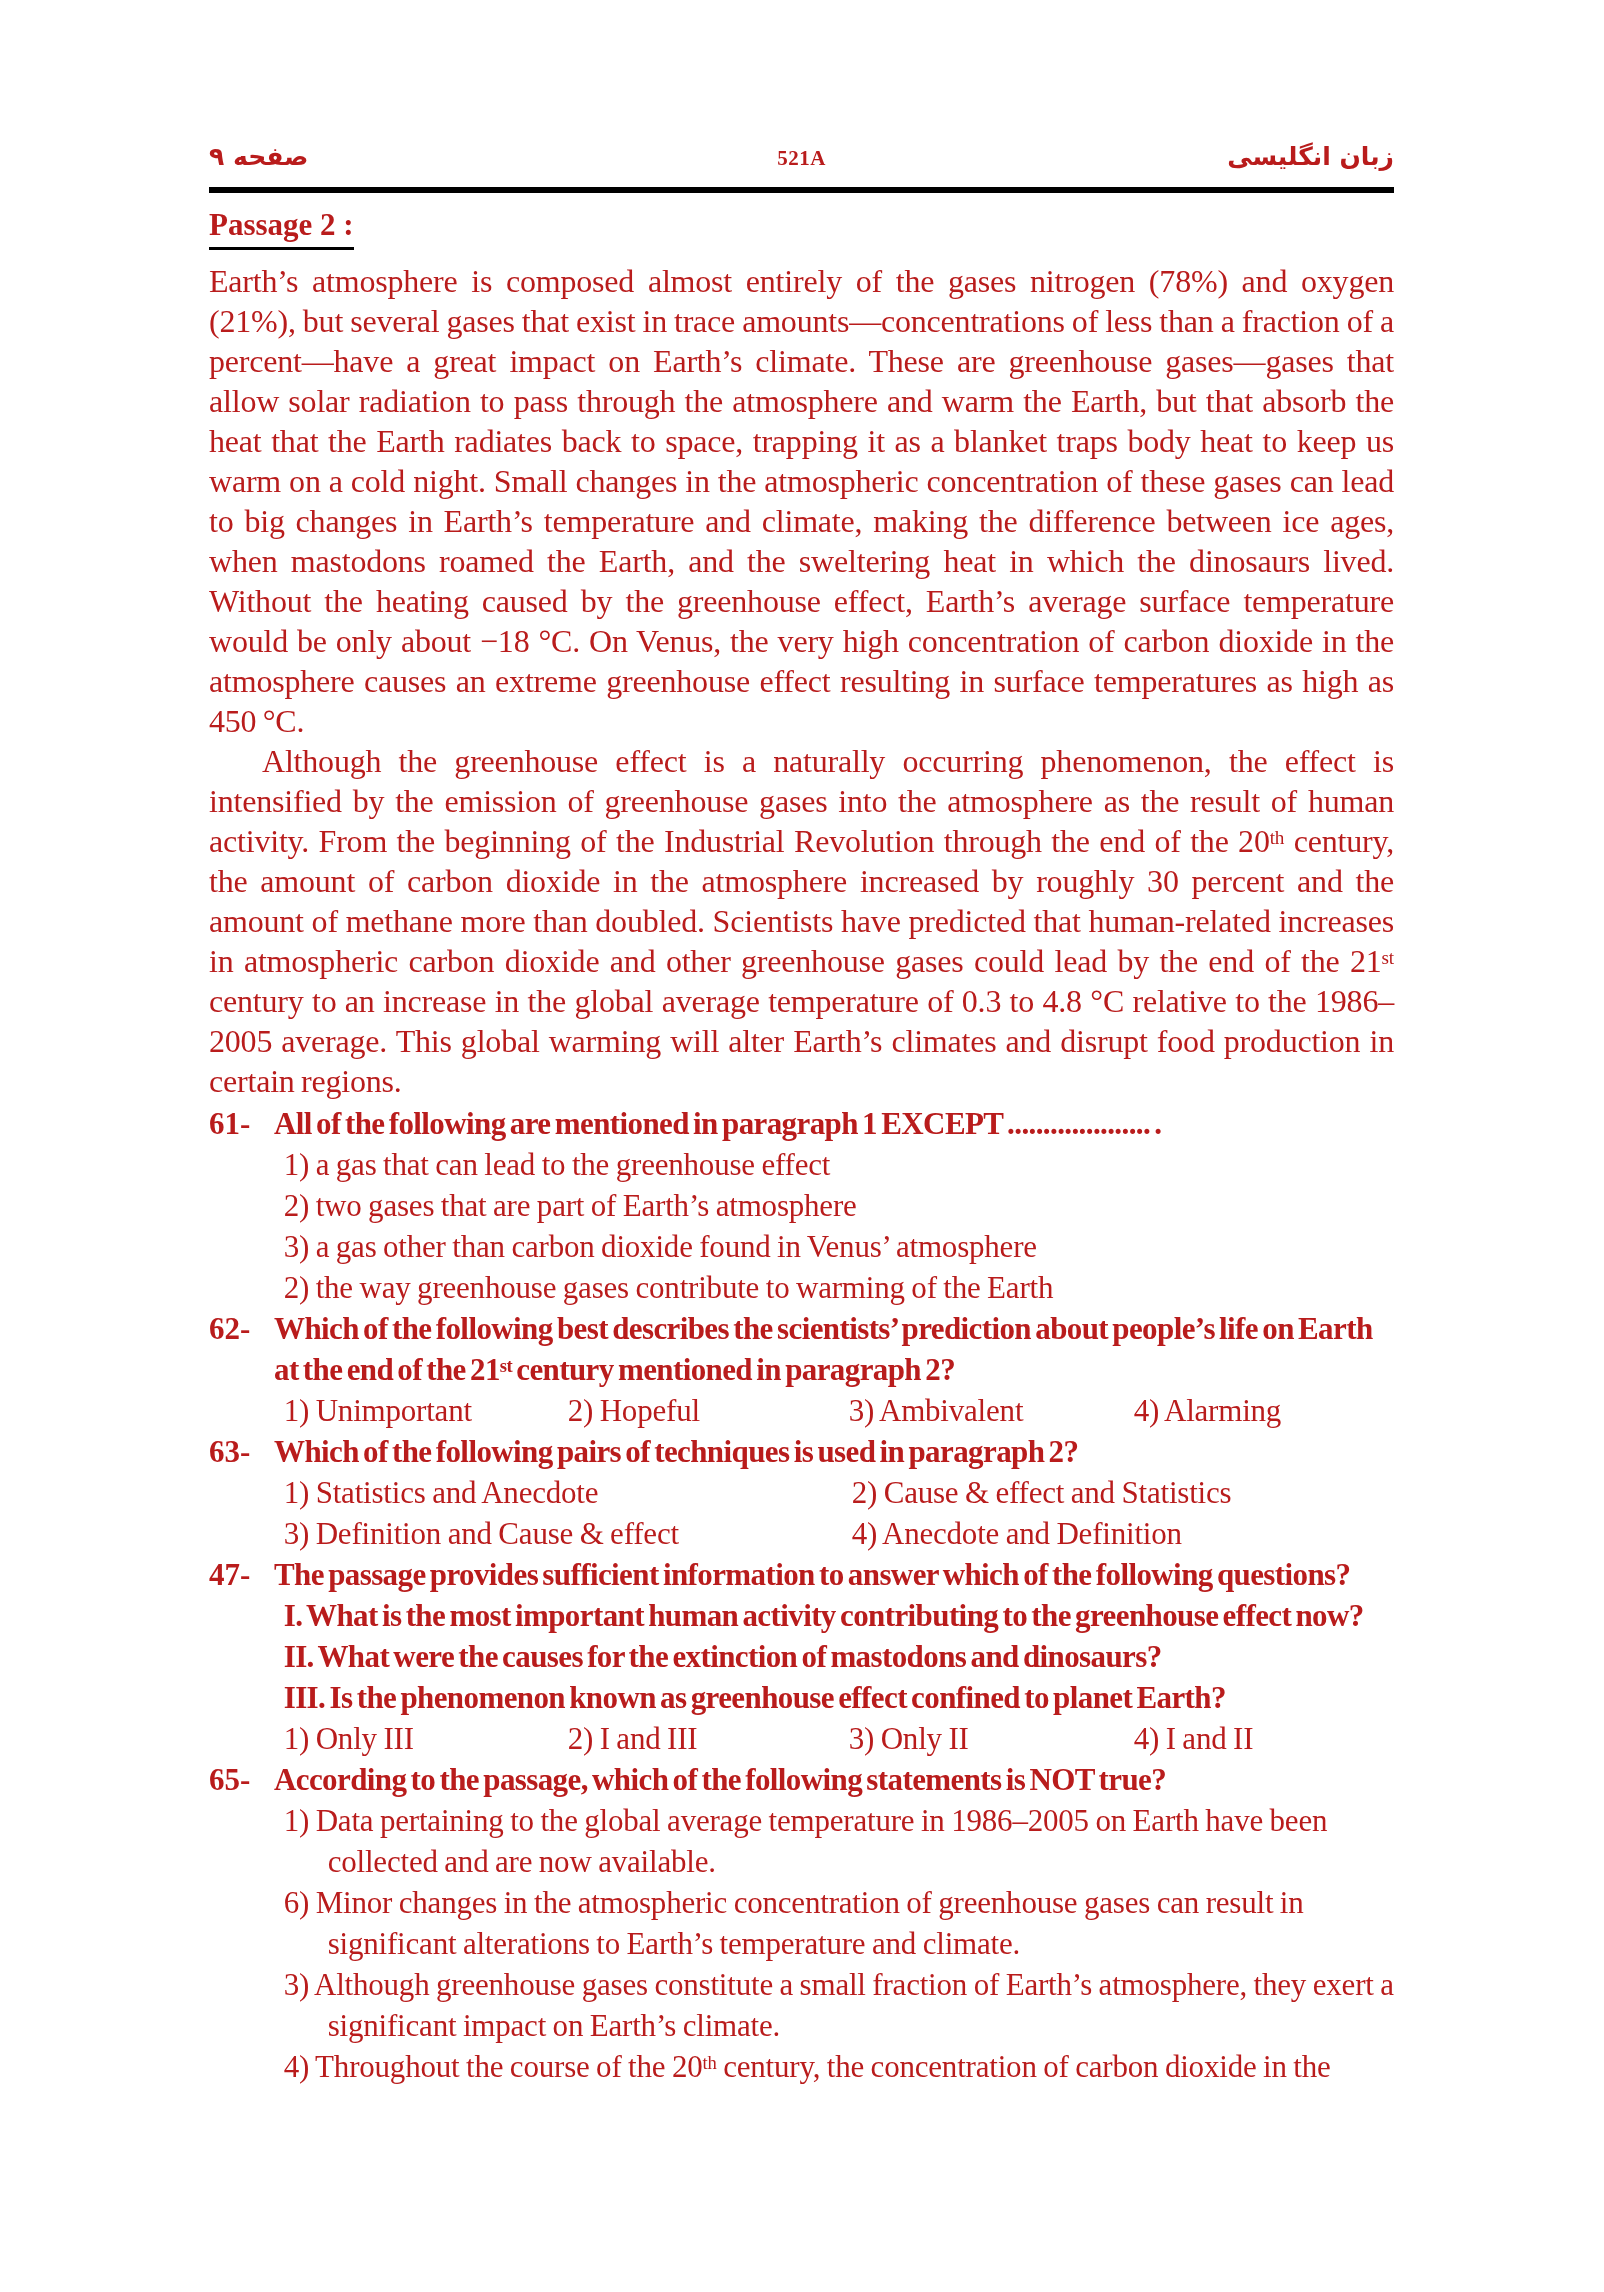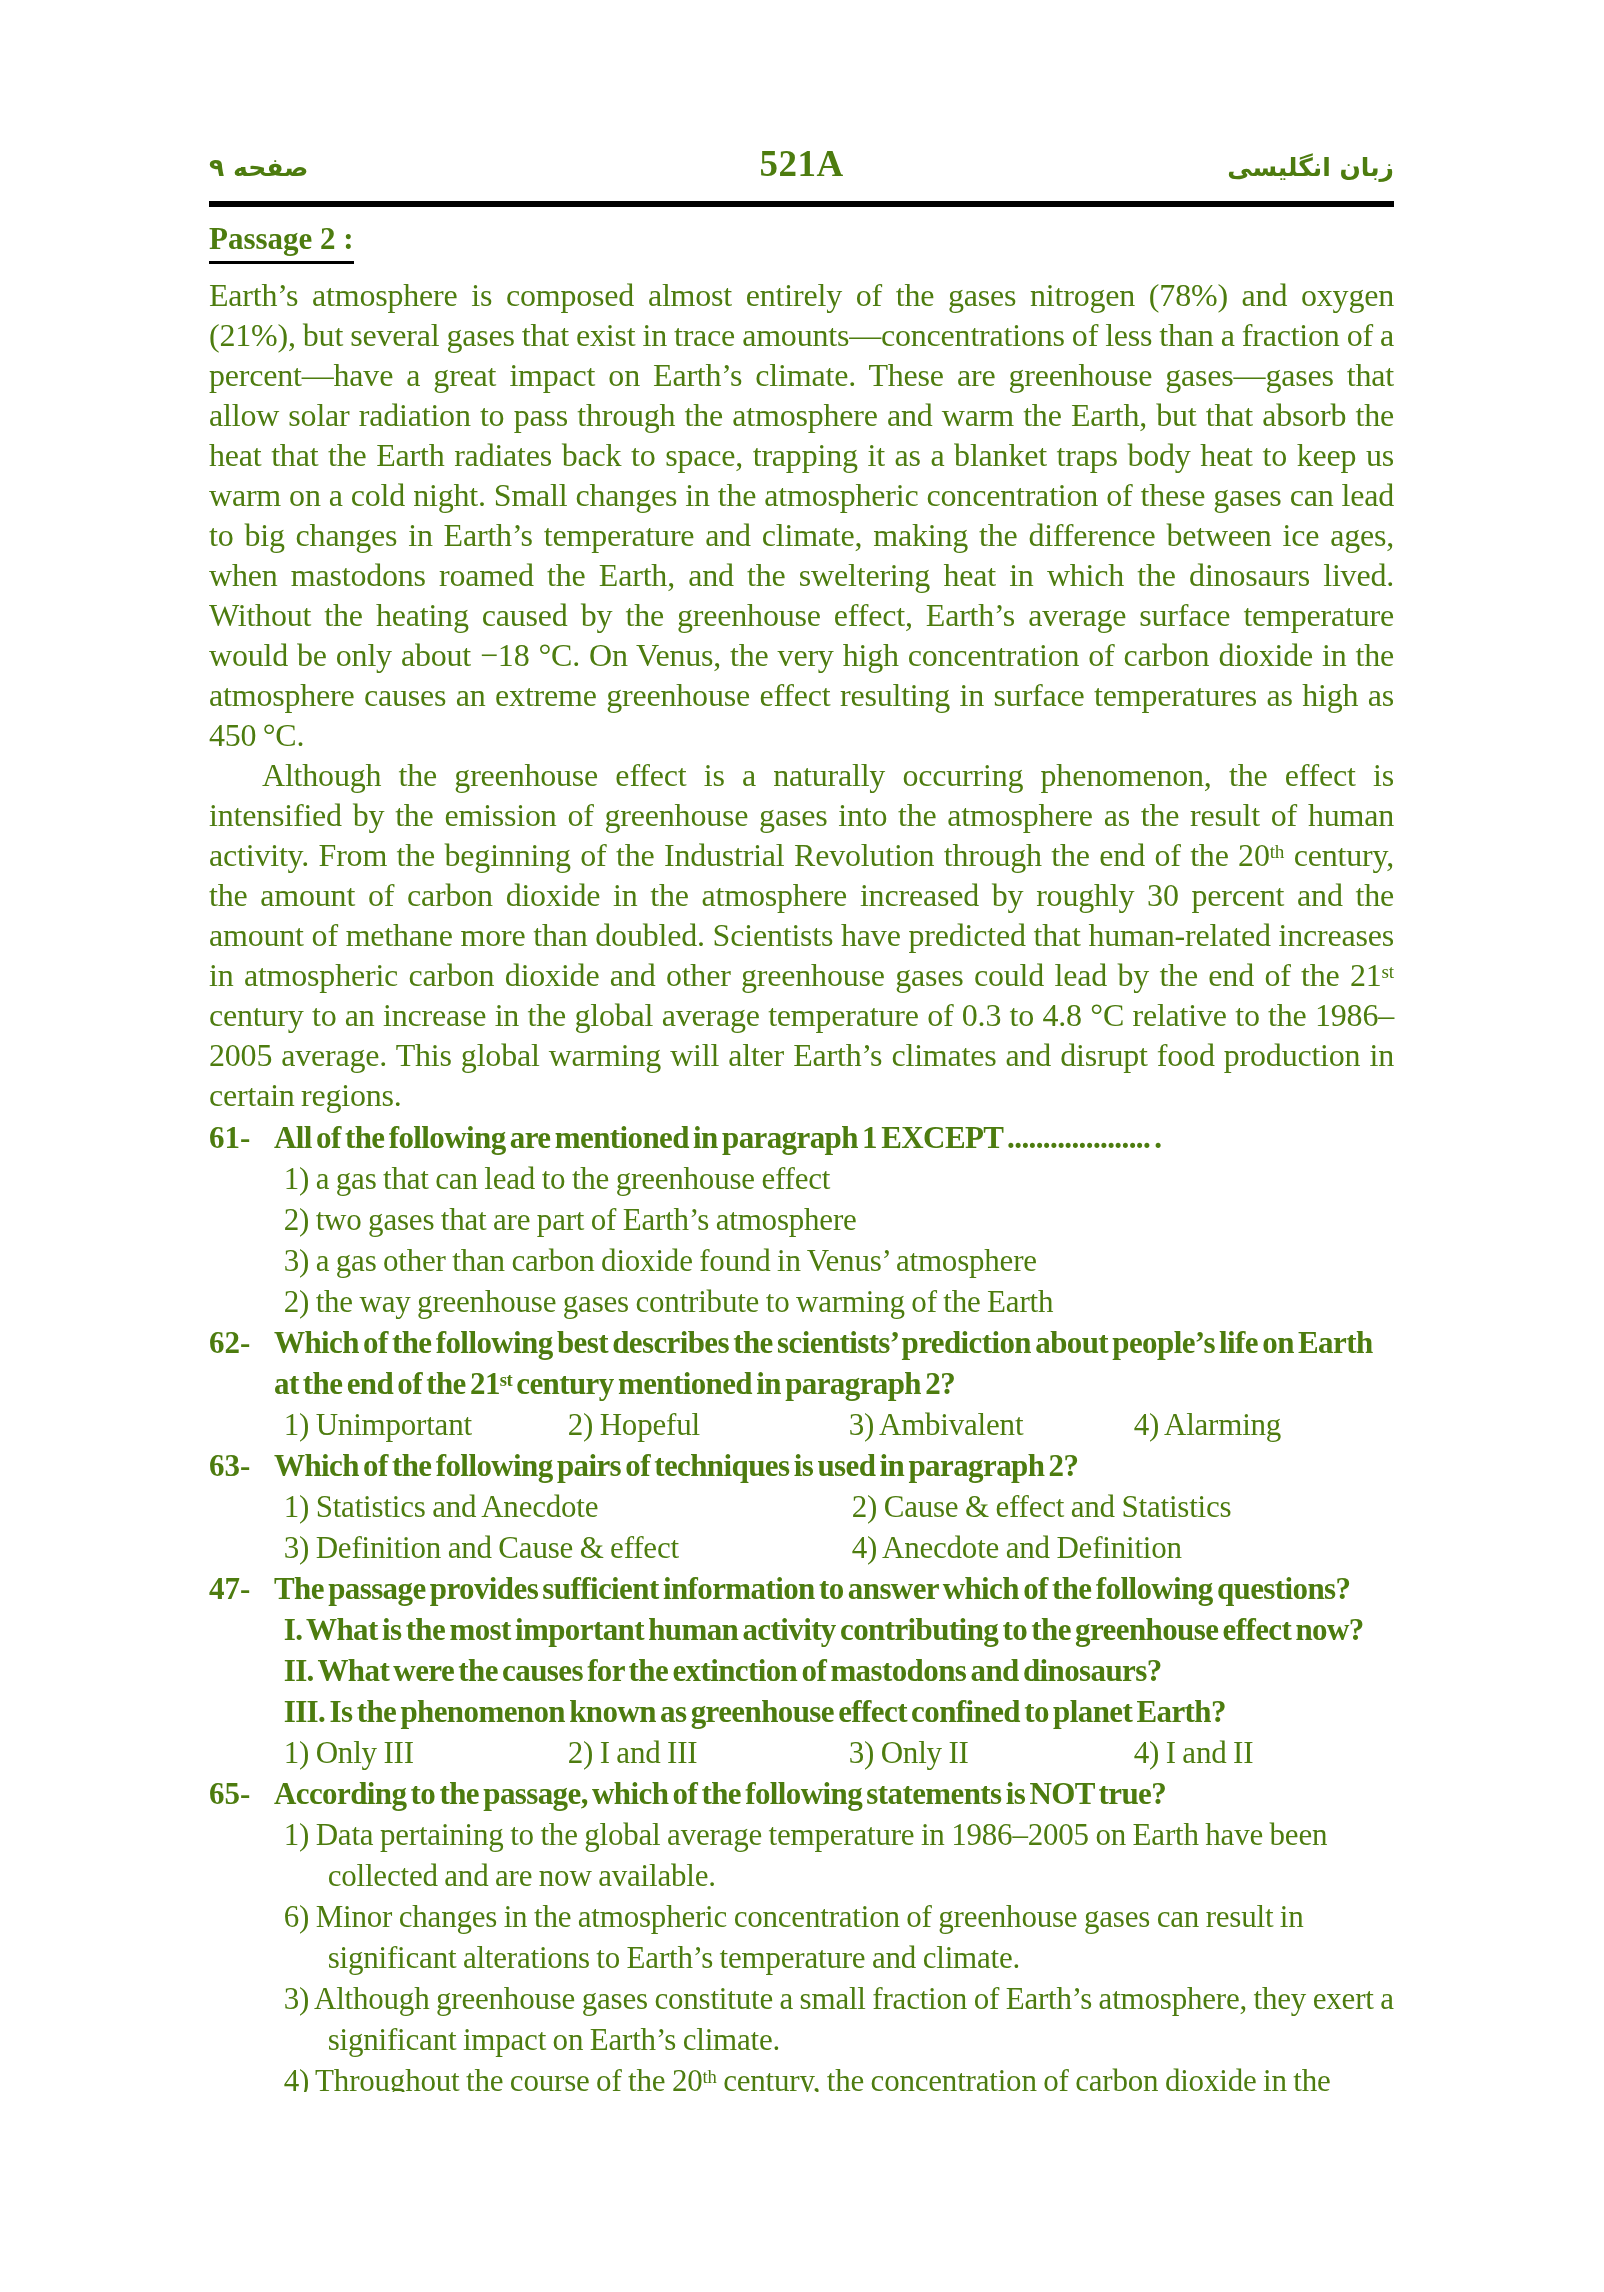--- a/index.html
+++ b/index.html
@@ -7,21 +7,21 @@
     padding: 0;
     background: #ffffff;
   }
   .page {
     position: relative;
     width: 1605px;
     height: 2092px;
     box-sizing: border-box;
     padding: 0 211px 0 209px;
     background: #ffffff;
-    color: #4d7c0f;
+    color: #b91c1c;
     font-family: "Liberation Serif", serif;
     overflow: hidden;
   }
   
   .header {
     display: flex;
     justify-content: space-between;
     align-items: baseline;
     margin-top: 142px;
     font-weight: bold;
@@ -30,21 +30,21 @@
     font-family: "DejaVu Sans", sans-serif;
     font-size: 25px;
     flex: 1;
   }
   .h-left  { text-align: left; }
   .h-right { text-align: right; }
   .h-center {
     flex: 1;
     text-align: center;
     font-family: "Liberation Serif", serif;
-    font-size: 37px;
+    font-size: 21px;
     letter-spacing: 0.5px;
   }
   .rule {
     height: 6.8px;
     background: #000;
     margin-top: 15.5px;
   }
   
   .passage-title-wrap { margin-top: 13.6px; }
   .passage-title {

